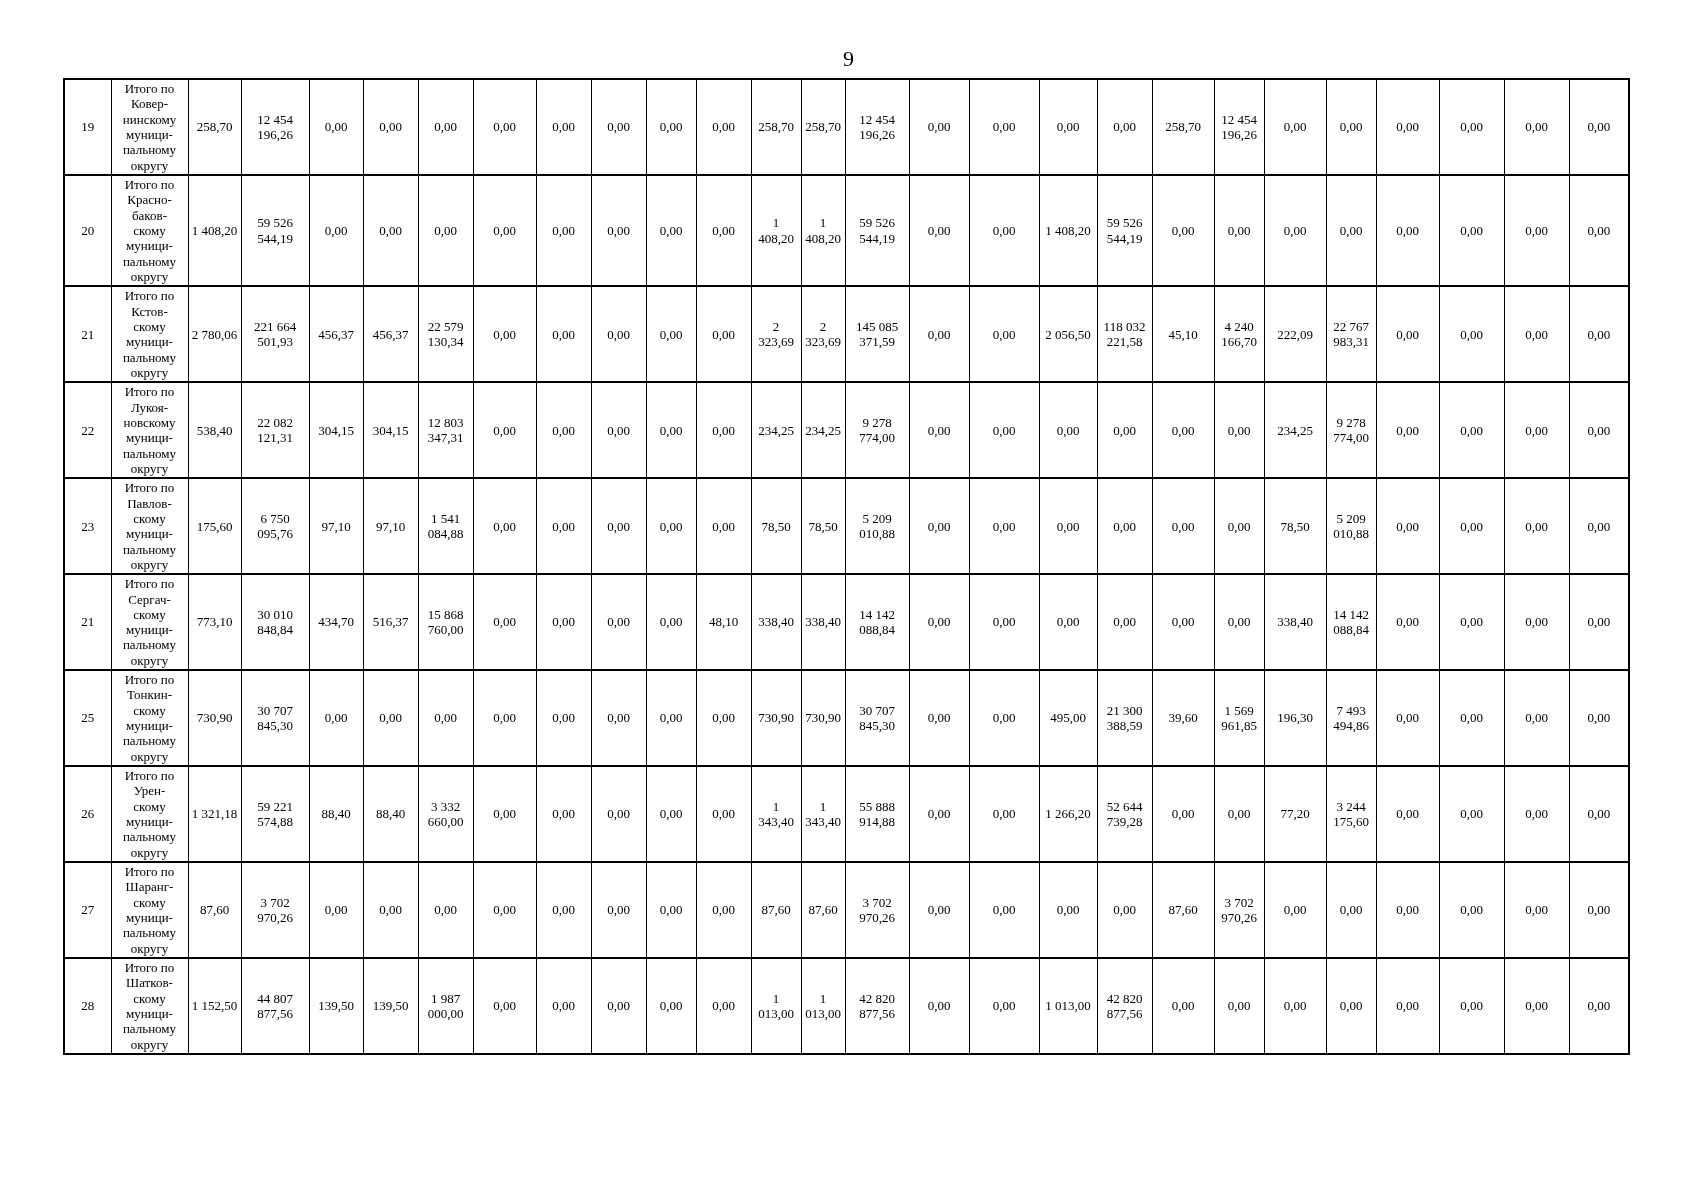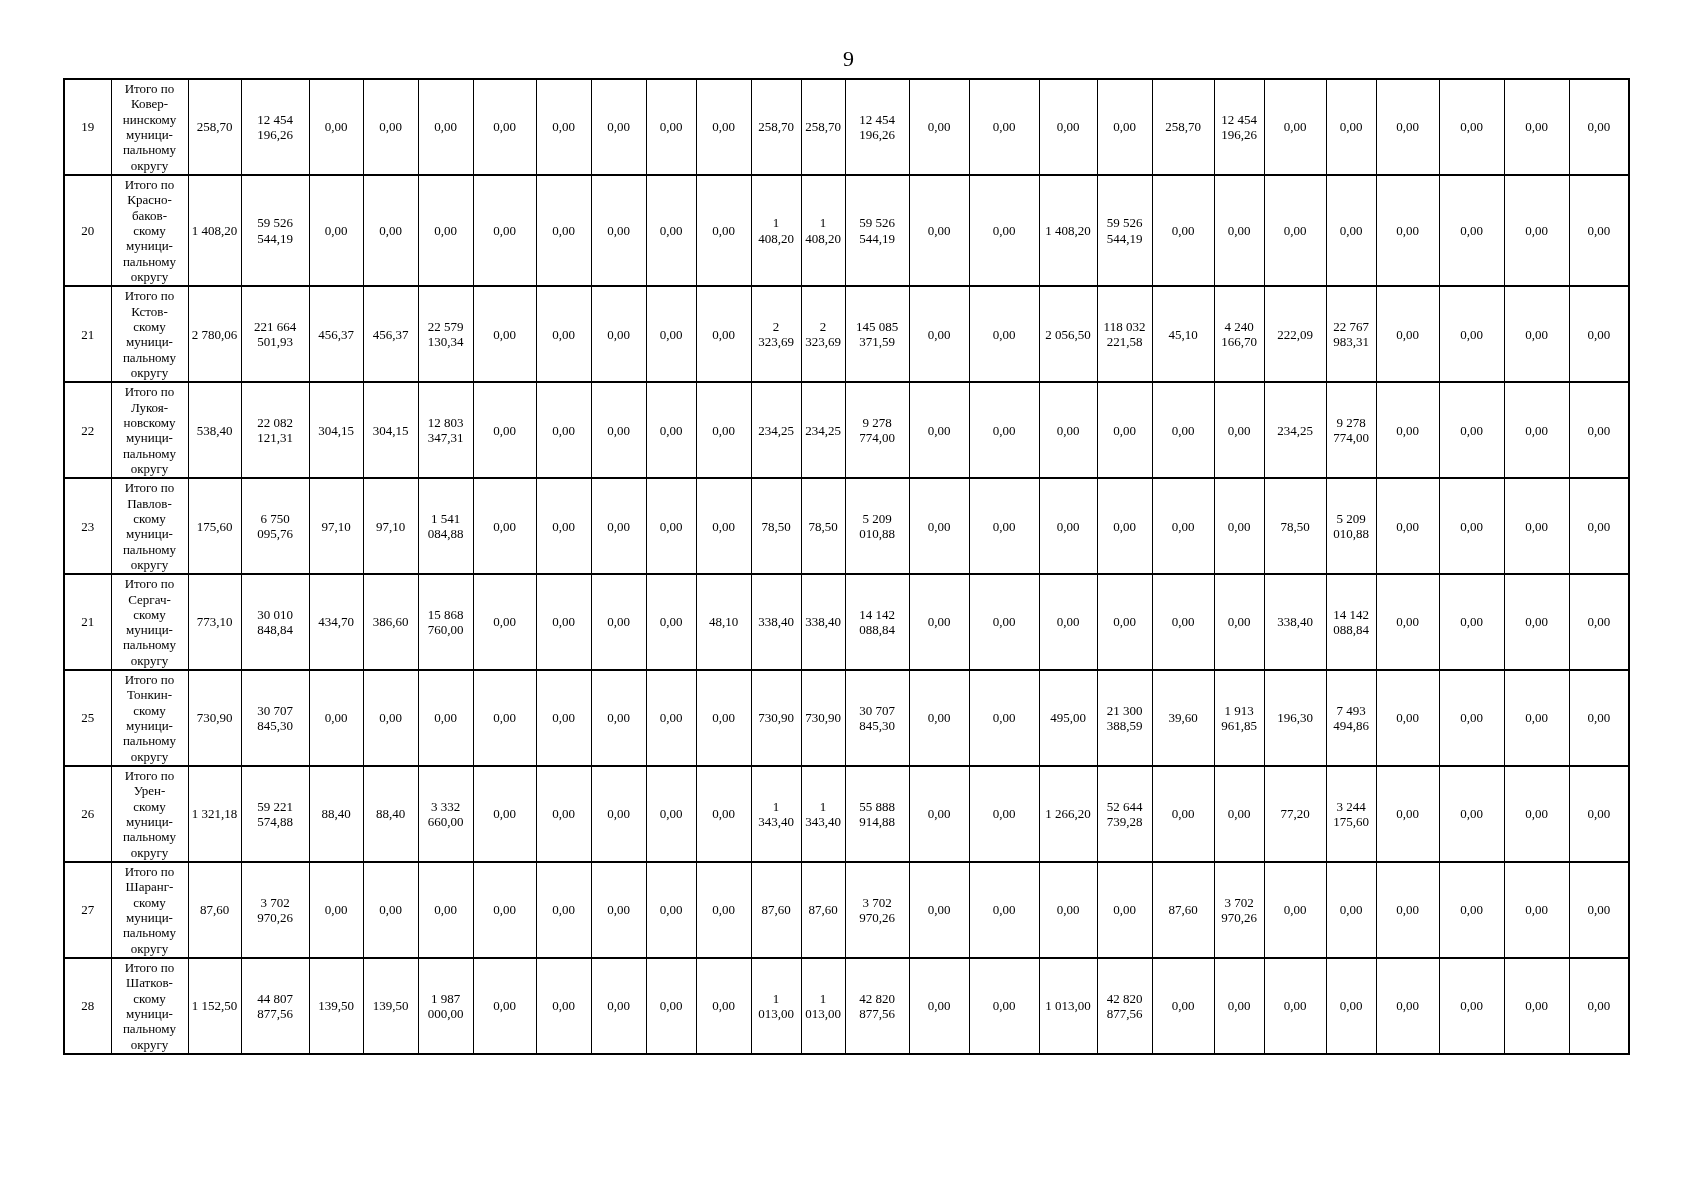--- a/index.html
+++ b/index.html
@@ -258,21 +258,21 @@
           <td class="num-cell">21</td>
           <td class="name-cell">Итого по
 Сергач-
 скому
 муници-
 пальному
 округу</td>
           <td class="value-cell">773,10</td>
           <td class="value-cell">30 010 848,84</td>
           <td class="value-cell">434,70</td>
-          <td class="value-cell">386,60</td>
+          <td class="value-cell">516,37</td>
           <td class="value-cell">15 868 760,00</td>
           <td class="value-cell">0,00</td>
           <td class="value-cell">0,00</td>
           <td class="value-cell">0,00</td>
           <td class="value-cell">0,00</td>
           <td class="value-cell">48,10</td>
           <td class="value-cell">338,40</td>
           <td class="value-cell">338,40</td>
           <td class="value-cell">14 142 088,84</td>
           <td class="value-cell">0,00</td>
@@ -307,21 +307,21 @@
           <td class="value-cell">0,00</td>
           <td class="value-cell">0,00</td>
           <td class="value-cell">730,90</td>
           <td class="value-cell">730,90</td>
           <td class="value-cell">30 707 845,30</td>
           <td class="value-cell">0,00</td>
           <td class="value-cell">0,00</td>
           <td class="value-cell">495,00</td>
           <td class="value-cell">21 300 388,59</td>
           <td class="value-cell">39,60</td>
-          <td class="value-cell">1 913 961,85</td>
+          <td class="value-cell">1 569 961,85</td>
           <td class="value-cell">196,30</td>
           <td class="value-cell">7 493 494,86</td>
           <td class="value-cell">0,00</td>
           <td class="value-cell">0,00</td>
           <td class="value-cell">0,00</td>
           <td class="value-cell">0,00</td>
         </tr>
         <tr>
           <td class="num-cell">26</td>
           <td class="name-cell">Итого по

